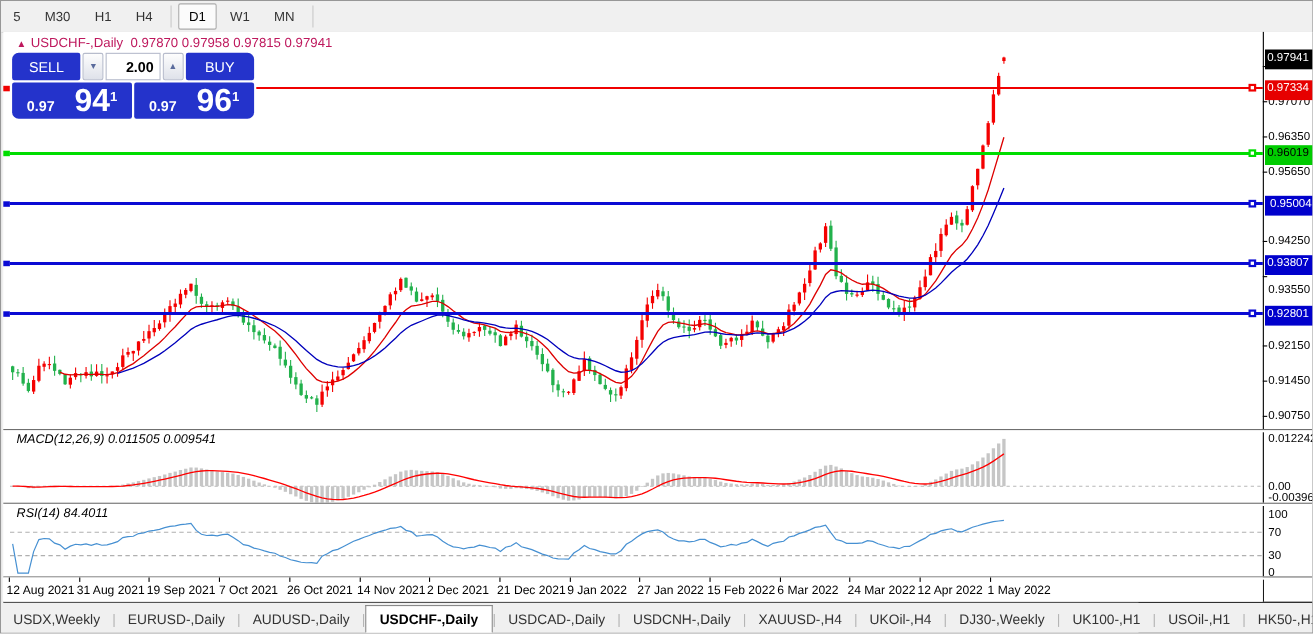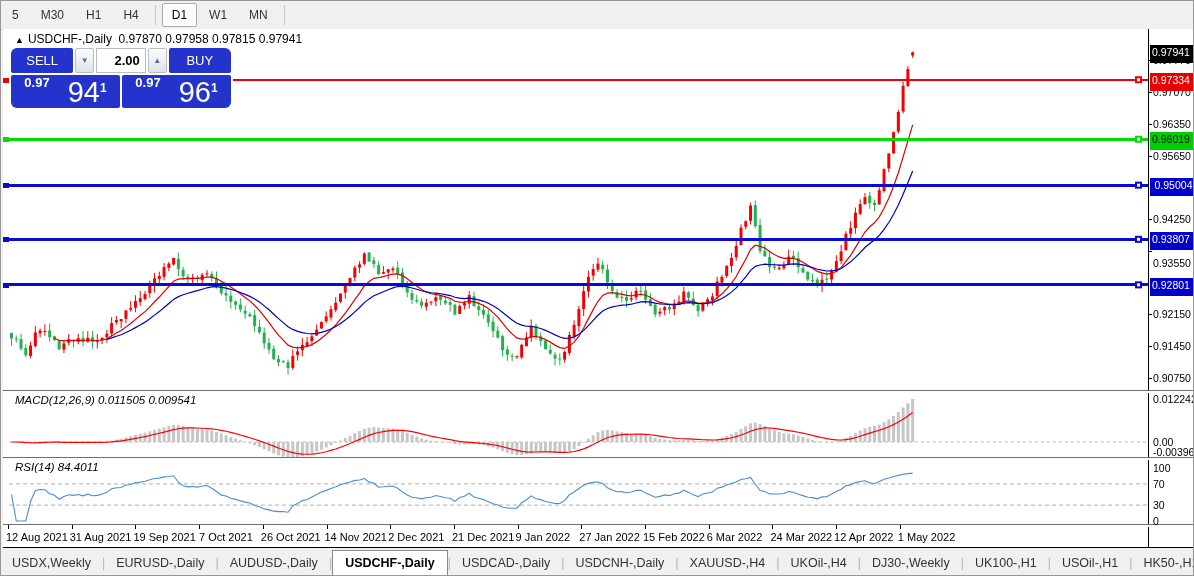--- a/index.html
+++ b/index.html
@@ -10,21 +10,21 @@
   .toolbar{position:absolute;left:0;top:0;width:100%;height:28px;background:#f0f0f0;
     display:flex;align-items:center;border-bottom:1px solid #d9d9d9;}
   .tf-btn{font-size:12px;color:#333;padding:4px 9px;margin:0 1px;border:1px solid transparent;cursor:default;}
   .tf-btn.active{background:#fbfbfb;border:1px solid #acacac;border-radius:2px;color:#000;}
   .tb-sep{width:1px;height:20px;background:#c9c9c9;margin:0 5px;}
   
   .plot-bg{position:absolute;left:2px;top:28px;width:1145px;height:518px;background:#ffffff;}
   .axis-col{position:absolute;left:1147px;top:28px;width:45px;height:518px;background:#ffffff;
     border-left:1px solid #000;}
   .splitter{position:absolute;left:2px;width:1190px;height:2px;background:#ffffff;border-top:1px solid #6f6f6f;}
-  .chart-title{position:absolute;left:14px;top:31px;font-size:12px;color:#000000;white-space:nowrap;}
+  .chart-title{position:absolute;left:14px;top:31px;font-size:12px;color:#be185d;white-space:nowrap;}
   .chart-title .tri{font-size:9px;margin-right:4px;}
   .ind-label{position:absolute;font-size:11.5px;color:#000;white-space:nowrap;font-style:italic;}
   svg{position:absolute;}
   
   .tick-label{position:absolute;left:1152px;width:42px;font-size:10.5px;color:#000;line-height:14px;}
   .tick-dash{position:absolute;left:1147px;width:4px;height:1px;background:#000;}
   .badge{position:absolute;left:1149px;width:43px;height:18px;font-size:10.5px;line-height:14px;
     text-align:left;padding-left:2px;}
   .gutter-marker{position:absolute;left:2px;width:6px;height:5px;}
   
@@ -44,22 +44,22 @@
     box-sizing:border-box;display:flex;align-items:center;justify-content:center;
     font-size:8px;color:#5a6b9c;border-radius:2px;cursor:pointer;}
   .vol{width:50px;background:#fff;border:1px solid #b7bccc;box-sizing:border-box;
     font-size:13px;font-weight:bold;color:#000;display:flex;align-items:center;
     justify-content:flex-end;padding-right:5px;}
   .trade-row2{display:flex;gap:2px;height:33px;margin-top:2px;}
   .price-box{background:#2433cb;color:#fff;flex:1;display:flex;align-items:flex-end;
     justify-content:center;padding-bottom:1px;cursor:pointer;}
   .pb-left{border-radius:2px 2px 2px 6px;}
   .pb-right{border-radius:2px 2px 6px 2px;}
-  .p-base{font-size:13px;font-weight:bold;margin-bottom:17px;}
-  .p-big{font-size:29px;font-weight:normal;line-height:29px;margin-left:18px;}
+  .p-base{font-size:13px;font-weight:bold;margin-bottom:3px;}
+  .p-big{font-size:29px;font-weight:bold;line-height:29px;margin-left:18px;}
   .p-sup{font-size:12px;font-weight:bold;margin-bottom:12px;}
   
   .tabbar{position:absolute;left:0;top:547px;width:1034px;height:29px;background:#f0f0f0;
     display:flex;align-items:center;font-size:12.5px;color:#333;}
   .tab{padding:5px 11px;white-space:nowrap;cursor:pointer;}
   .tab.active{background:#fff;border:1px solid #8a8a8a;border-bottom:1px solid #fff;
     color:#000;font-weight:bold;padding:5px 12px;}
   .tab-sep{color:#b5b5b5;}
 </style>
 </head>

